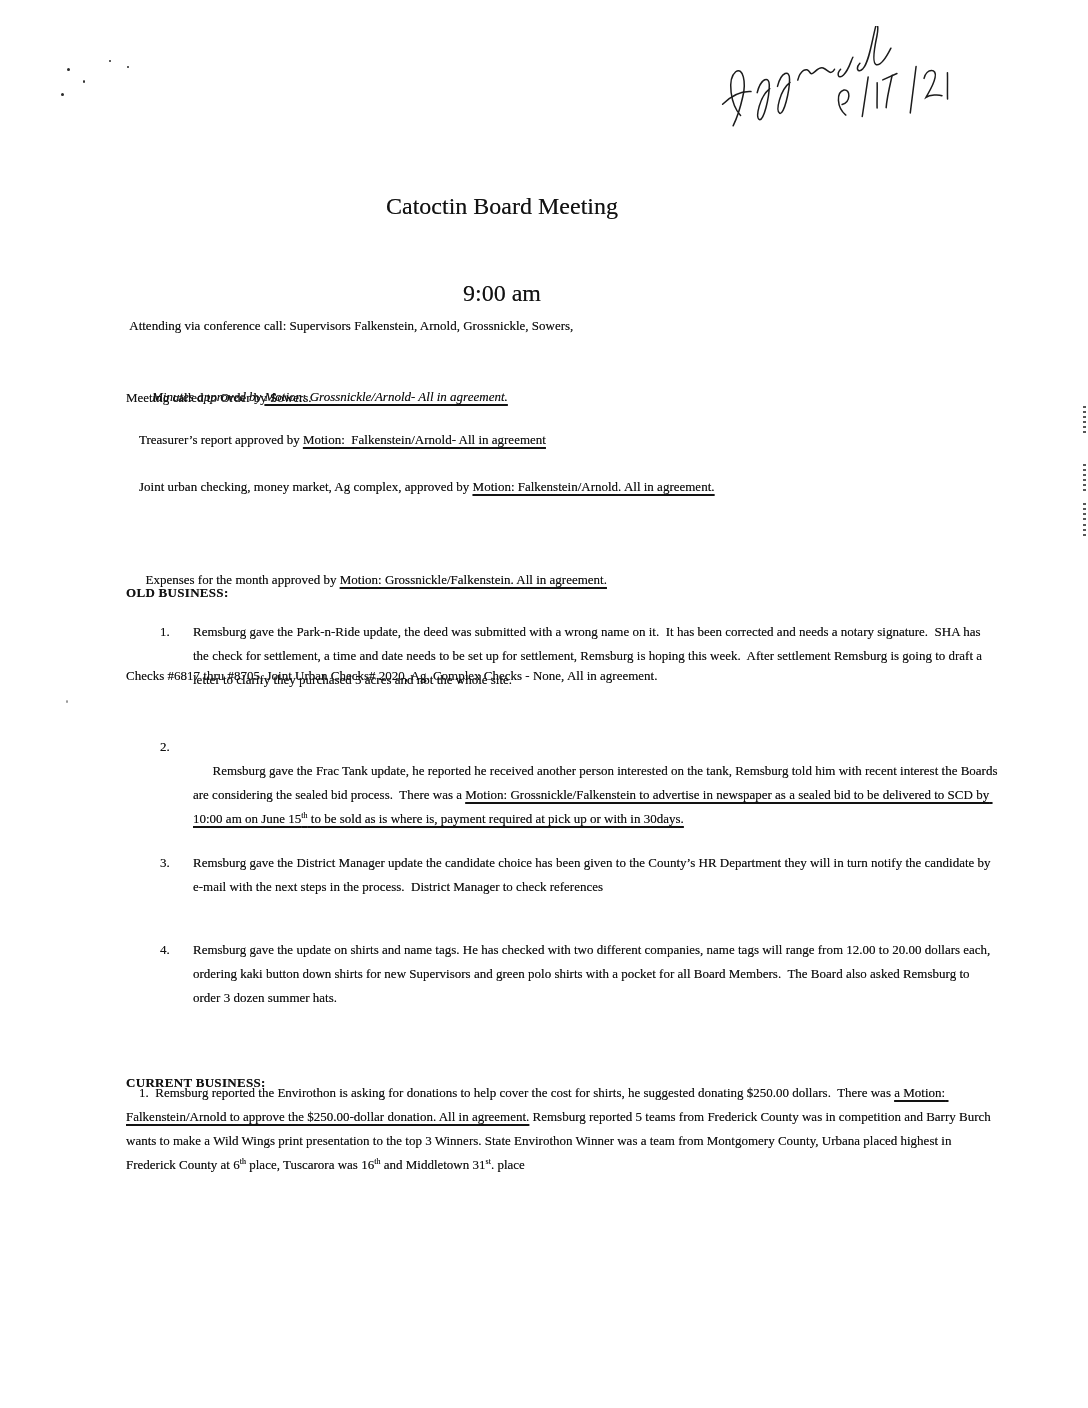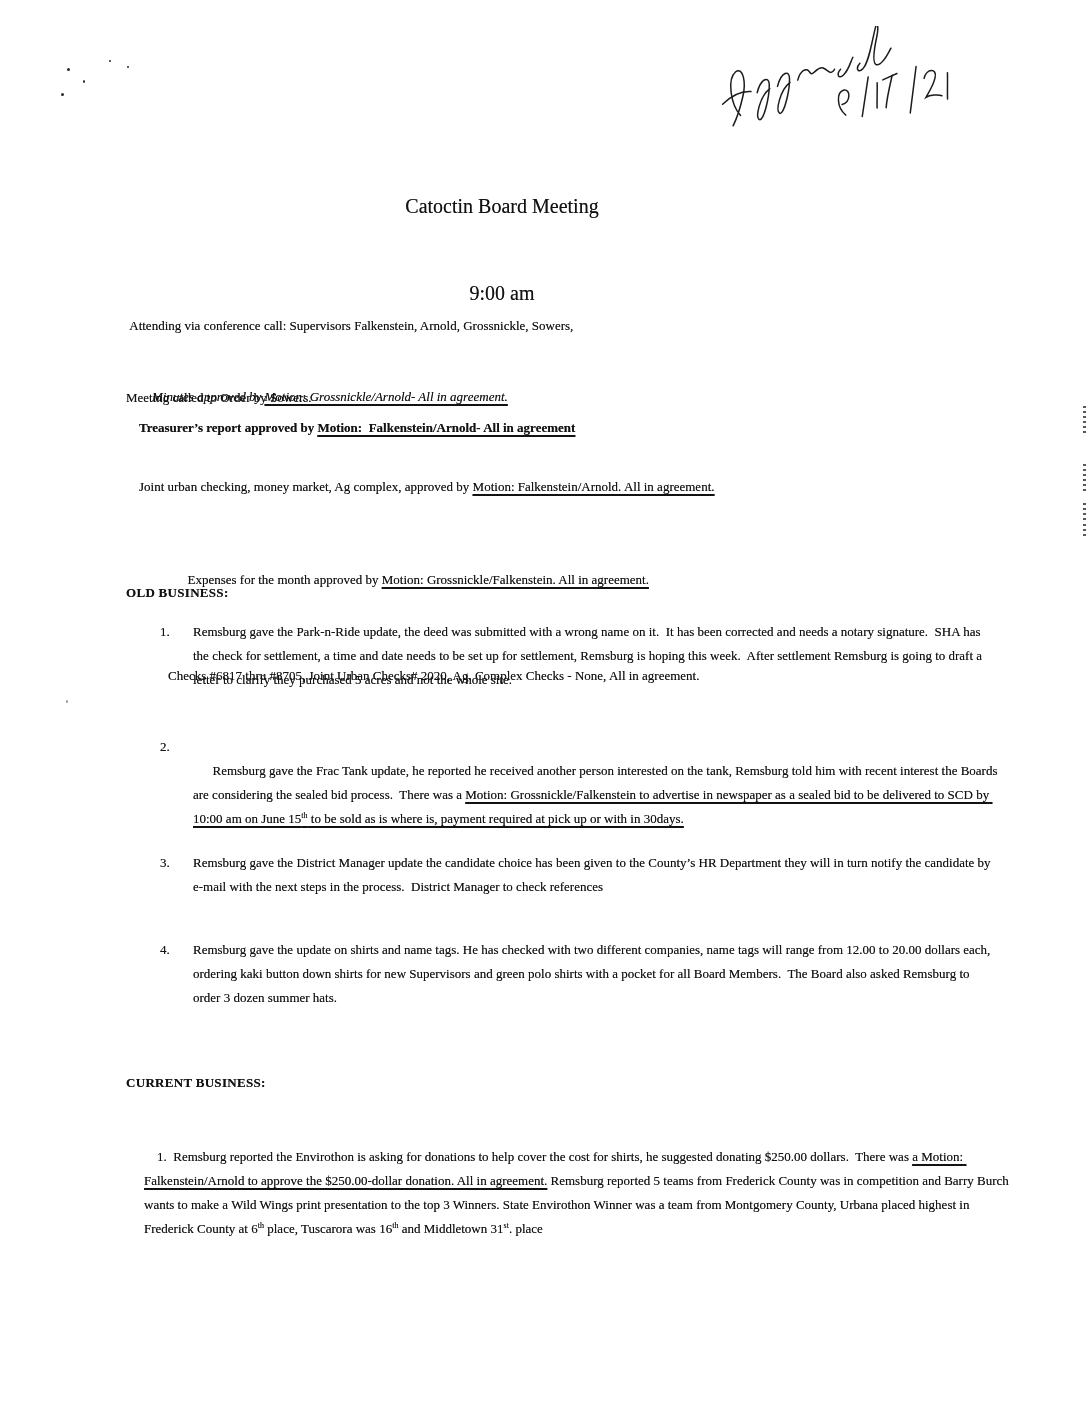--- a/index.html
+++ b/index.html
@@ -20,21 +20,21 @@
     line-height: 24px;
     white-space: pre-wrap;
   }
   .block span, .block sup { white-space: pre-wrap; }
   .title-block {
     position: absolute;
     top: 134px;
     left: 302px;
     width: 400px;
     text-align: center;
-    font-size: 20px;
+    font-size: 24px;
     line-height: 29px;
     white-space: pre-wrap;
   }
   .motion {
     text-decoration: underline;
     text-decoration-thickness: 1.7px;
     text-underline-offset: 3px;
   }
   .heading { letter-spacing: 0.3px; font-weight: bold; }
   .li { display: flex; }
@@ -118,29 +118,29 @@
 
   <div class="block" style="top:266px;left:126px;width:880px;">
     <div> Attending via conference call: Supervisors Falkenstein, Arnold, Grossnickle, Sowers,</div>
     <div>Meeting called to Order by Sowers.</div>
   </div>
 
   <div class="block" style="top:361px;left:139px;width:900px;font-style:italic;">
     <span>Minutes approved by </span><span class="motion">Motion: Grossnickle/Arnold- All in agreement.</span>
   </div>
 
-  <div class="block" style="top:392px;left:126px;width:900px;font-weight:bold;">
+  <div class="block" style="top:404px;left:126px;width:900px;">
     <span>Treasurer’s report approved by </span><span class="motion">Motion:  Falkenstein/Arnold- All in agreement</span>
   </div>
 
   <div class="block" style="top:451px;left:126px;width:920px;">
     <span>Joint urban checking, money market, Ag complex, approved by </span><span class="motion">Motion: Falkenstein/Arnold. All in agreement.</span>
   </div>
 
-  <div class="block" style="top:496px;left:126px;width:900px;margin-left:42px;">
+  <div class="block" style="top:496px;left:126px;width:900px;">
     <div>
       <span>Expenses for the month approved by </span><span class="motion">Motion: Grossnickle/Falkenstein. All in agreement.</span>
     </div>
     <div>Checks #6817 thru #8705, Joint Urban Checks# 2020, Ag. Complex Checks - None, All in agreement.</div>
   </div>
 
   <div class="block heading" style="top:581px;left:126px;">OLD BUSINESS:</div>
 
   <div class="block li" style="top:620px;left:160px;width:838px;">
     <span class="num">1.</span>
@@ -159,17 +159,17 @@
     <div class="li-text">Remsburg gave the District Manager update the candidate choice has been given to the County’s HR Department they will in turn notify the candidate by e-mail with the next steps in the process.  District Manager to check references</div>
   </div>
 
   <div class="block li" style="top:938px;left:160px;width:838px;">
     <span class="num">4.</span>
     <div class="li-text">Remsburg gave the update on shirts and name tags. He has checked with two different companies, name tags will range from 12.00 to 20.00 dollars each, ordering kaki button down shirts for new Supervisors and green polo shirts with a pocket for all Board Members.  The Board also asked Remsburg to order 3 dozen summer hats.</div>
   </div>
 
   <div class="block heading" style="top:1071px;left:126px;">CURRENT BUSINESS:</div>
 
-  <div class="block" style="top:1121px;left:126px;width:878px;margin-left:18px;">
+  <div class="block" style="top:1057px;left:126px;width:878px;">
     <span>1.  Remsburg reported the Envirothon is asking for donations to help cover the cost for shirts, he suggested donating $250.00 dollars.  There was </span><span class="motion">a Motion: Falkenstein/Arnold to approve the $250.00-dollar donation. All in agreement.</span><span> Remsburg reported 5 teams from Frederick County was in competition and Barry Burch wants to make a Wild Wings print presentation to the top 3 Winners. State Envirothon Winner was a team from Montgomery County, Urbana placed highest in Frederick County at 6</span><sup>th</sup><span> place, Tuscarora was 16</span><sup>th</sup><span> and Middletown 31</span><sup>st</sup><span>. place</span>
   </div>
 
 </div>
 
 </body></html>

